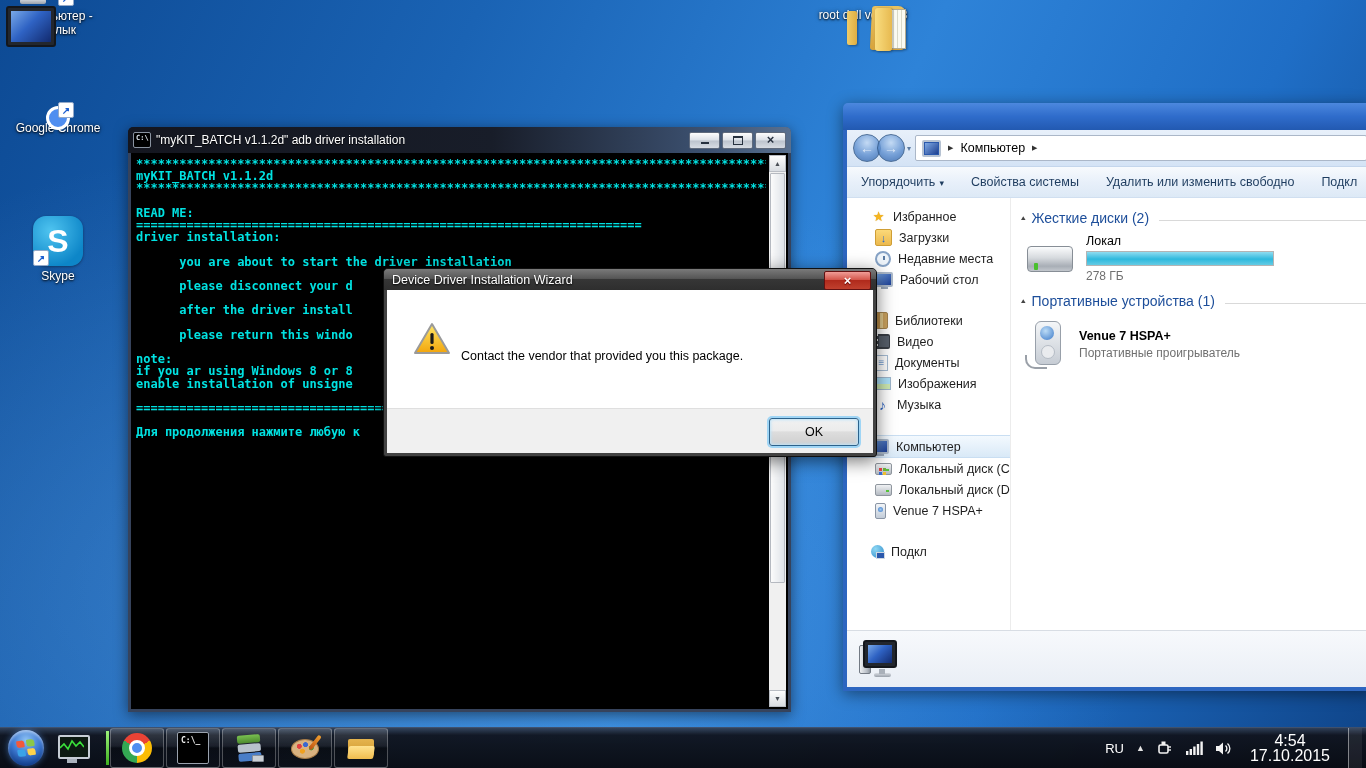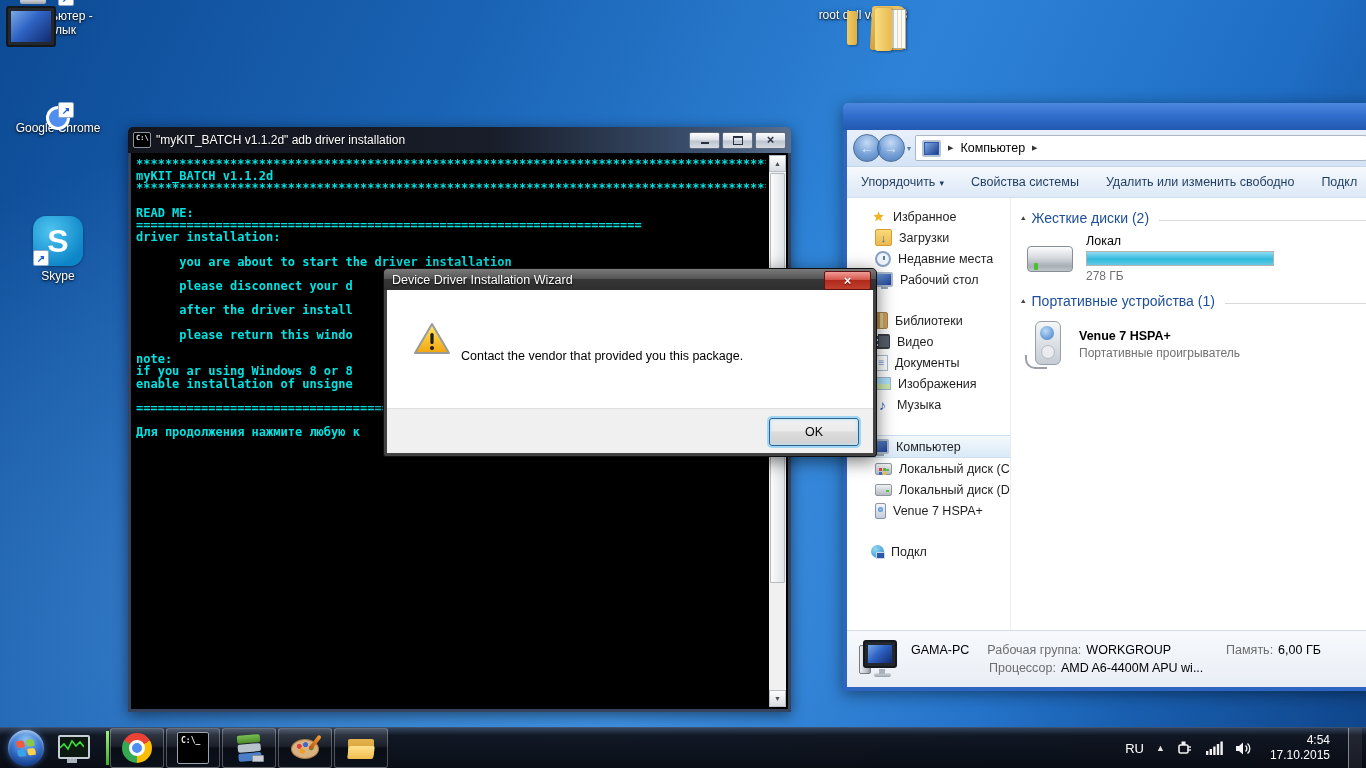--- a/index.html
+++ b/index.html
@@ -277,21 +277,21 @@
   .explorer-folder-icon::before{content:"";position:absolute;left:2px;top:6px;width:26px;height:17px;border-radius:2px;
       background:linear-gradient(#e5b44e,#d09a30)}
   .explorer-folder-icon::after{content:"";position:absolute;left:2px;bottom:4px;width:26px;height:13px;border-radius:2px;
       background:linear-gradient(#ffe28e,#f0bc4e);transform:skewX(-8deg)}
 
   .tray{margin-left:auto;display:flex;align-items:center;gap:12px;padding-right:4px;color:#fff}
   .tray-lang{font-size:13px;cursor:pointer}
   .tray-chevron{font-size:9px;color:#e4e4e4;cursor:pointer}
   .tray-chevron::before{content:"▲"}
   .tray-ico{width:17px;height:17px;display:flex;align-items:center;justify-content:center;cursor:pointer}
-  .tray-clock{text-align:right;font-size:12px;line-height:15px;cursor:pointer;padding:0 6px}
+  .tray-clock{text-align:center;font-size:16px;line-height:15px;cursor:pointer;padding:0 6px}
   .show-desktop{width:13px;height:40px;border-left:1px solid rgba(255,255,255,.45);
       background:rgba(255,255,255,.07);cursor:pointer;flex:none}
 </style>
 </head>
 <body>
 
 <div id="desktop">
 
   <div class="dicon" style="left:10px;top:6px">
     <span class="dicon-img">
@@ -461,34 +461,20 @@
         </div>
       </div>
       <div class="exp-status">
         <span class="pc-art sm">
             <span class="pc-tower"></span>
             <span class="pc-monitor">
               <span class="pc-screen"></span>
             </span>
             <span class="pc-stand"></span>
           </span>
-        <div class="status-lines">
-          <div class="status-line">
-            <span class="st-name">GAMA-PC</span>
-            <span class="st-label">Рабочая группа:</span>
-            <span class="st-val">WORKGROUP</span>
-            <span class="st-gap"></span>
-            <span class="st-label">Память:</span>
-            <span class="st-val">6,00 ГБ</span>
-          </div>
-          <div class="status-line l2">
-            <span class="st-label">Процессор:</span>
-            <span class="st-val">AMD A6-4400M APU wi...</span>
-          </div>
-        </div>
       </div>
     </div>
   </div>
 
   <div class="win" id="cmd">
     <div class="cmd-titlebar">
       <span class="cmd-title-icon"></span>
       <span class="cmd-title-text">"myKIT_BATCH v1.1.2d" adb driver installation</span>
       <span class="cmd-caption-btns">
         <span class="cap-btn min"></span>

